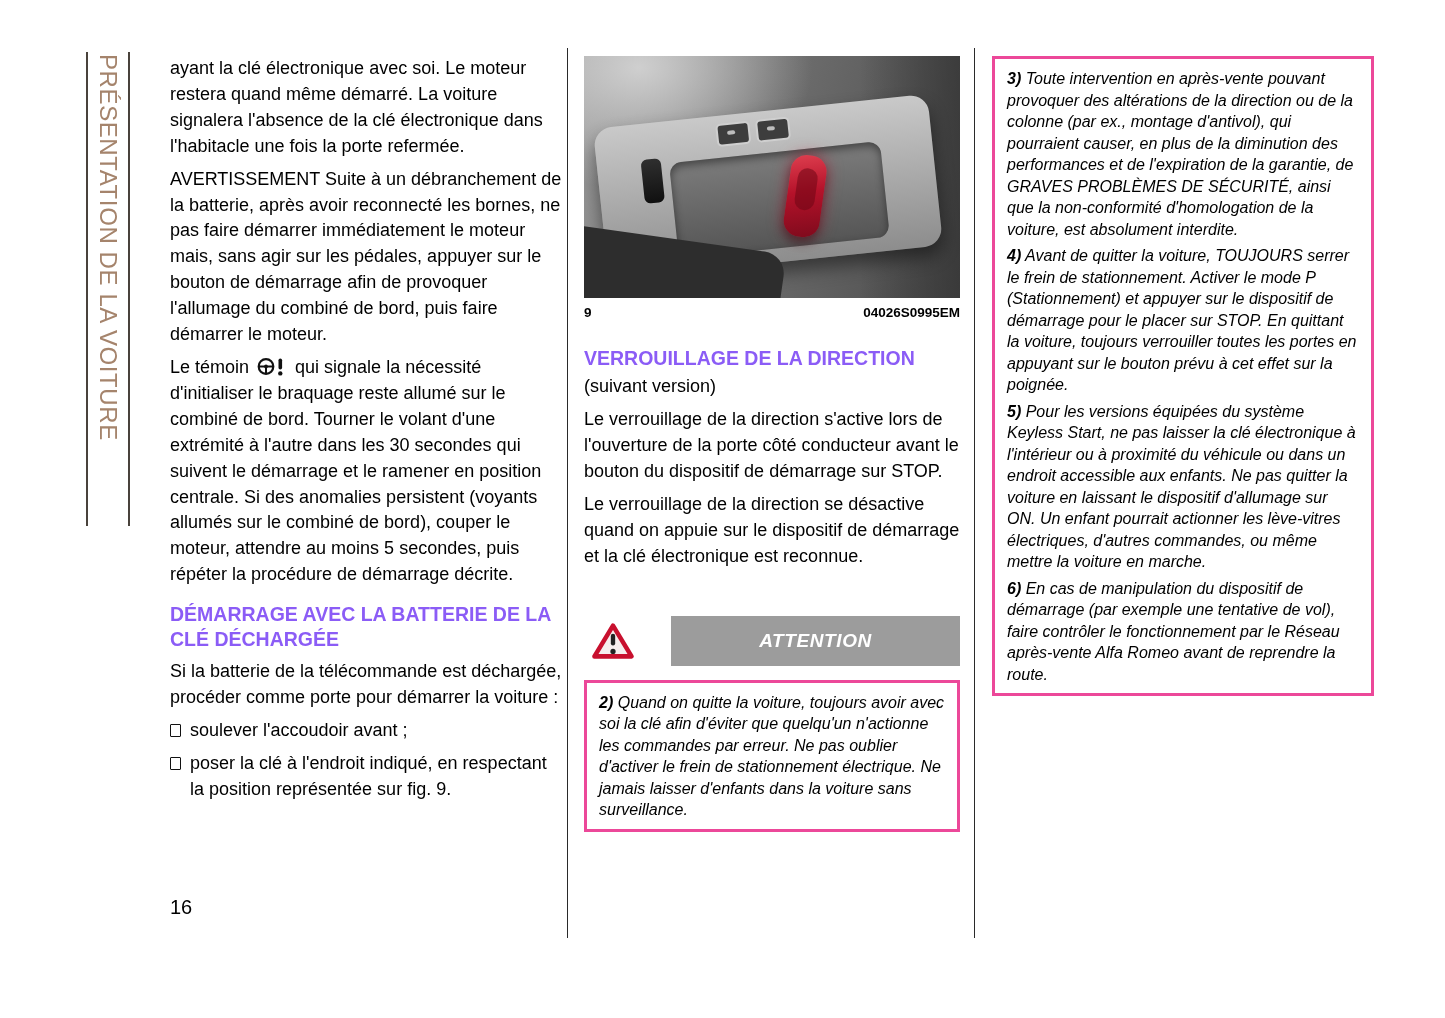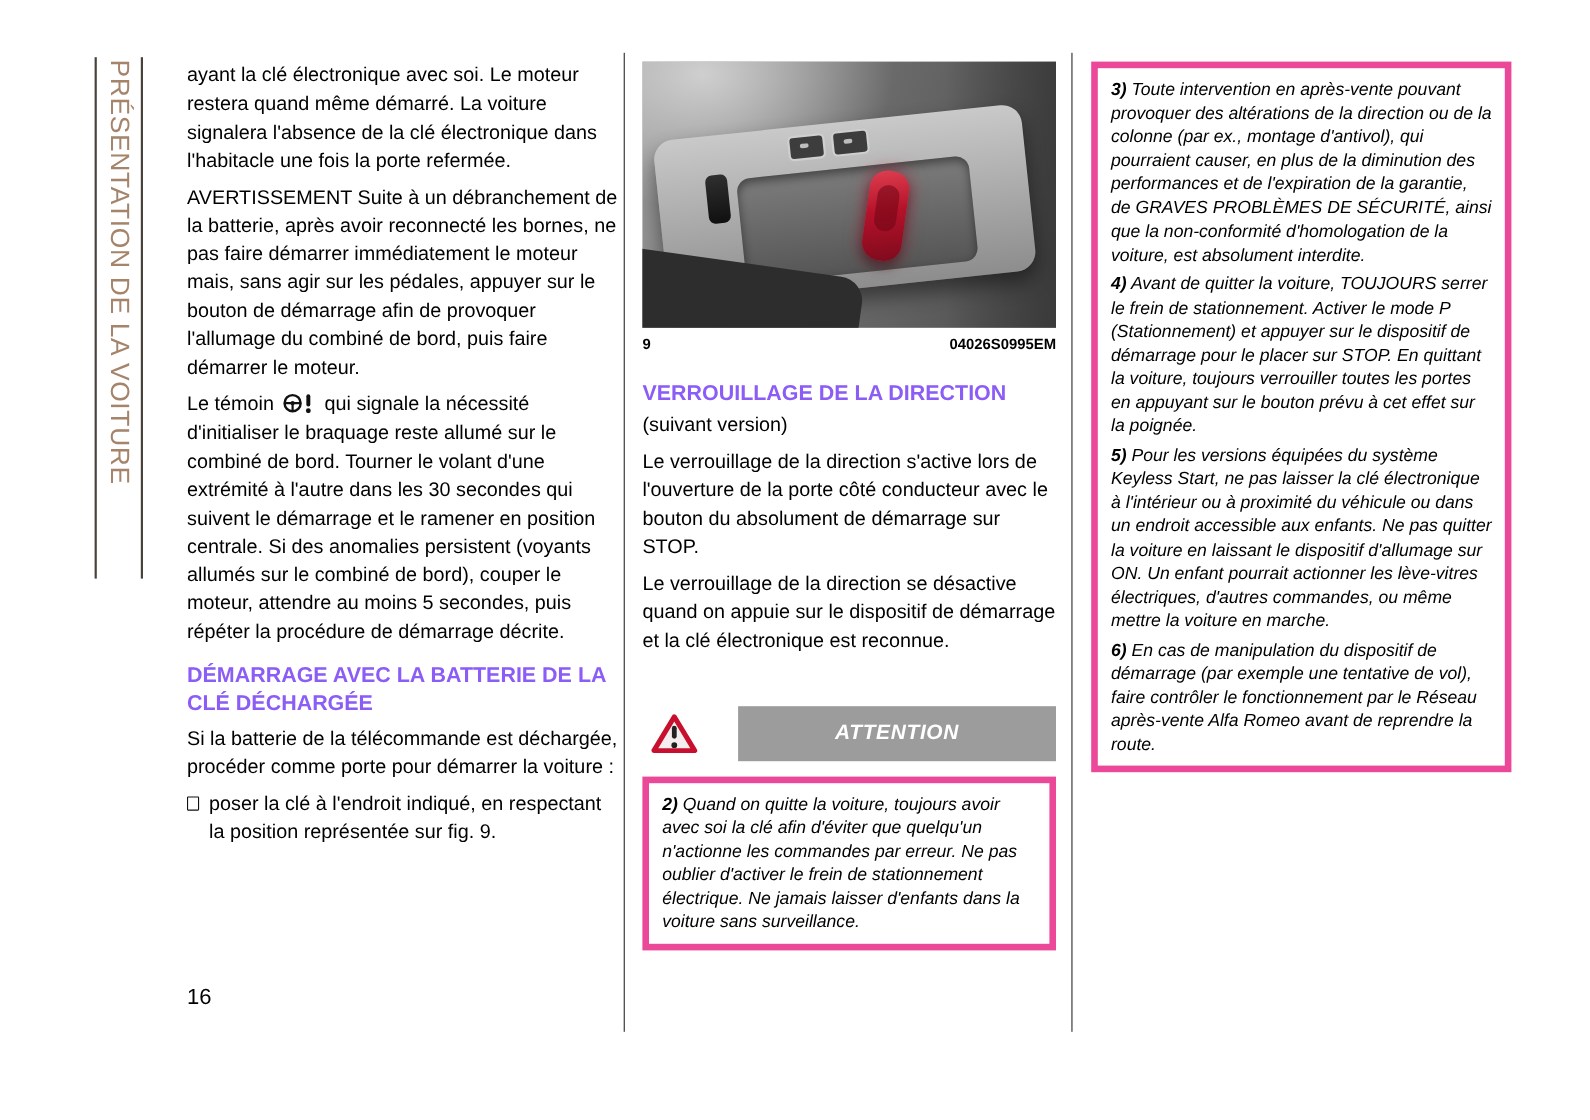--- a/index.html
+++ b/index.html
@@ -64,21 +64,21 @@
   .fig-caption{display:flex;justify-content:space-between;font-weight:bold;font-size:13.5px;margin-top:7px;}
   .col2 .red-heading{margin-top:26px;margin-bottom:4px;}
 
   
   .attention-banner{display:flex;height:50px;margin-top:46px;gap:29px;}
   .attention-icon-box{width:58px;background:#ffffff;display:flex;align-items:center;justify-content:center;}
   .attention-bar{flex:1;background:#9c9c9c;display:flex;align-items:center;justify-content:center;
     color:#ffffff;font-weight:bold;font-style:italic;font-size:19px;letter-spacing:.6px;}
 
   
-  .note-box{border:6px solid #ec4899;padding:9px 12px 8px 12px;font-style:italic;font-size:16px;line-height:1.345;margin-top:14px;}
+  .note-box{border:3px solid #ec4899;padding:9px 12px 8px 12px;font-style:italic;font-size:16px;line-height:1.345;margin-top:14px;}
   .note-num{font-weight:bold;}
   .col3 .note-box{margin-top:0;}
   .note-item{margin:0 0 5px 0;}
   .note-item:last-child{margin-bottom:0;}
 </style>
 </head>
 <body>
 
 <div class="page">
 
@@ -99,20 +99,24 @@
           <line x1="2" y1="9.5" x2="16" y2="9.5" stroke="#111" stroke-width="2"></line>
           <line x1="9" y1="9.5" x2="9" y2="16.5" stroke="#111" stroke-width="2"></line>
           <circle cx="9" cy="9.5" r="1.9" fill="#111"></circle>
           <rect x="21.5" y="1.5" width="3.6" height="11" rx="1.8" fill="#111"></rect>
           <circle cx="23.3" cy="16.4" r="2.2" fill="#111"></circle>
         </svg><span> qui signale la nécessité d'initialiser le braquage reste allumé sur le combiné de bord. Tourner le volant d'une extrémité à l'autre dans les 30 secondes qui suivent le démarrage et le ramener en position centrale. Si des anomalies persistent (voyants allumés sur le combiné de bord), couper le moteur, attendre au moins 5 secondes, puis répéter la procédure de démarrage décrite.</span></p>
     <h2 class="red-heading">DÉMARRAGE AVEC LA BATTERIE DE LA CLÉ DÉCHARGÉE</h2>
     <p class="body-text">Si la batterie de la télécommande est déchargée, procéder comme porte pour démarrer la voiture :</p>
     <div class="bullet-item">
       <span class="bullet-square"></span>
+      <span>soulever l'accoudoir avant ;</span>
+    </div>
+    <div class="bullet-item">
+      <span class="bullet-square"></span>
       <span>poser la clé à l'endroit indiqué, en respectant la position représentée sur fig. 9.</span>
     </div>
   </div>
 
   <div class="col col2">
     <div class="console-photo">
       <div class="photo-seat"></div>
       <div class="photo-dark-right"></div>
       <div class="photo-console">
         <div class="photo-port" style="left:122px;top:8px;">
@@ -130,21 +134,21 @@
       <div class="photo-bottom-dark"></div>
     </div>
     <div class="fig-caption">
       <span>9</span>
       <span>04026S0995EM</span>
     </div>
 
     <h2 class="red-heading">VERROUILLAGE DE LA DIRECTION</h2>
     <p class="body-text">(suivant version)</p>
 
-    <p class="body-text">Le verrouillage de la direction s'active lors de l'ouverture de la porte côté conducteur avec le bouton du absolument de démarrage sur STOP.</p>
+    <p class="body-text">Le verrouillage de la direction s'active lors de l'ouverture de la porte côté conducteur avant le bouton du dispositif de démarrage sur STOP.</p>
 
     <p class="body-text">Le verrouillage de la direction se désactive quand on appuie sur le dispositif de démarrage et la clé électronique est reconnue.</p>
 
     <div class="attention-banner">
       <div class="attention-icon-box">
         <svg width="44" height="38" viewBox="0 0 48 42">
           <path d="M24 4 L44.5 38 L3.5 38 Z" fill="#f6eeee" stroke="#c8102e" stroke-width="5" stroke-linejoin="round"></path>
           <rect x="21.6" y="13" width="4.8" height="13" rx="2.4" fill="#222"></rect>
           <circle cx="24" cy="32.5" r="2.9" fill="#222"></circle>
         </svg>

